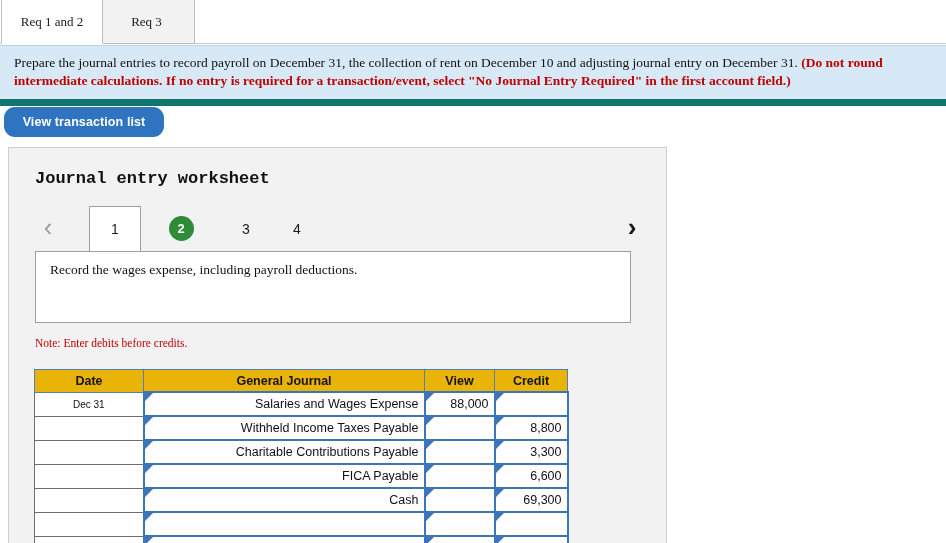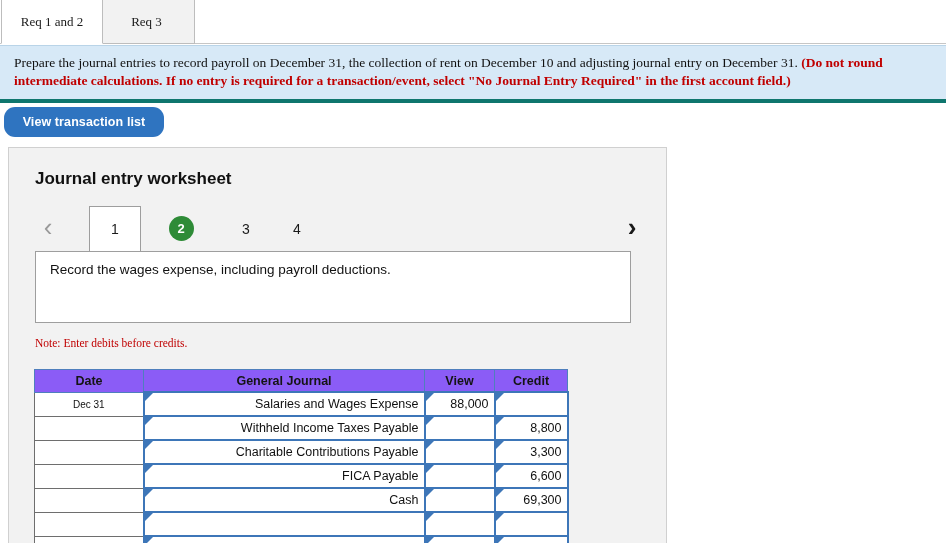--- a/index.html
+++ b/index.html
@@ -59,21 +59,21 @@
   #req-tab-1 { left: 98px; width: 97px; }
 
   
   .instruction-banner {
     position: absolute;
     left: 0; top: 45px;
     width: 946px;
     box-sizing: border-box;
     background: #d7e9f7;
     border-top: 1px solid #b9d4e8;
-    border-bottom: 4px solid #0f766e;
+    border-bottom: 7px solid #0f766e;
     padding: 8px 14px 9px 14px;
     font-family: "Liberation Serif", serif;
     font-size: 13.5px;
     line-height: 18px;
     color: #111111;
   }
   .instruction-banner .hint {
     color: #c00000;
     font-weight: bold;
   }
@@ -102,21 +102,21 @@
     width: 659px;
     height: 396px;
     box-sizing: border-box;
     background: #f2f2f2;
     border: 1px solid #d0d0d0;
     border-bottom: none;
     overflow: hidden;
   }
   .worksheet-title {
     margin: 21px 0 0 26px;
-    font-family: Liberation Sans, sans-serif;
+    font-family: Liberation Mono, monospace;
     font-size: 17px;
     font-weight: bold;
     color: #111111;
   }
 
   
   .pager {
     position: absolute;
     left: 26px; top: 58px;
     width: 610px;
@@ -177,21 +177,21 @@
   
   .step-desc {
     position: absolute;
     left: 26px; top: 103px;
     width: 596px;
     height: 72px;
     box-sizing: border-box;
     background: #ffffff;
     border: 1px solid #9e9e9e;
     padding: 10px 14px;
-    font-family: Liberation Sans, sans-serif;
+    font-family: Liberation Serif, serif;
     font-size: 13.5px;
     color: #111111;
   }
 
   
   .note {
     position: absolute;
     left: 26px; top: 189px;
     font-family: "Liberation Serif", serif;
     font-size: 11.5px;
@@ -202,21 +202,21 @@
   .journal-table {
     position: absolute;
     left: 25px; top: 221px;
     border-collapse: collapse;
     table-layout: fixed;
     font-family: "Liberation Sans", sans-serif;
     font-size: 12.5px;
     color: #111111;
   }
   .journal-table th {
-    background: #8b5cf6;
+    background: #eab308;
     border: 1px solid #4f7fbd;
     height: 21px;
     font-size: 12.5px;
     font-weight: bold;
     color: #141414;
     text-align: center;
     padding: 0;
   }
   .journal-table td {
     height: 22px;

